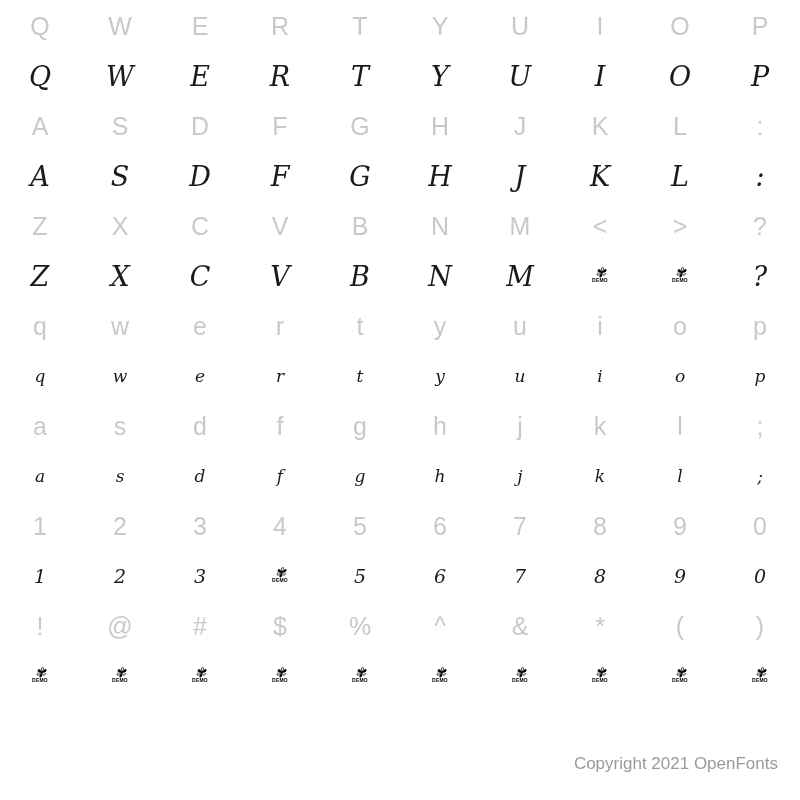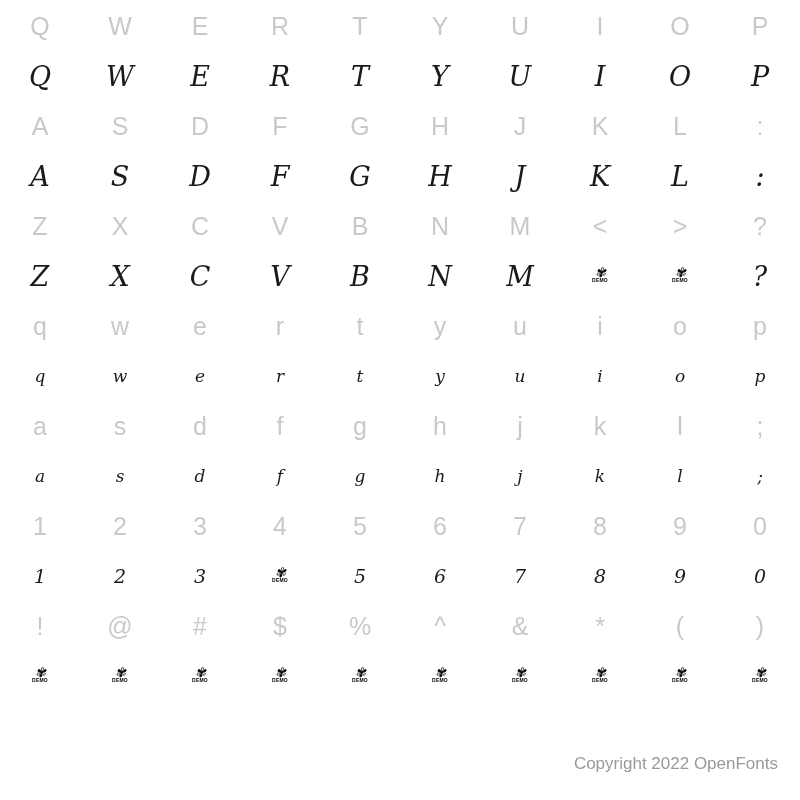--- a/index.html
+++ b/index.html
@@ -332,13 +332,13 @@
       </div>
       <div class="cell glyph digit">
         <span class="demo-mark">
           <span class="petals">✾</span>
           <span class="word">DEMO</span>
         </span>
       </div>
     </div>
   </div>
 
-<div id="copyright">Copyright 2022 OpenFonts</div>
+<div id="copyright">Copyright 2021 OpenFonts</div>
 
 </body></html>

